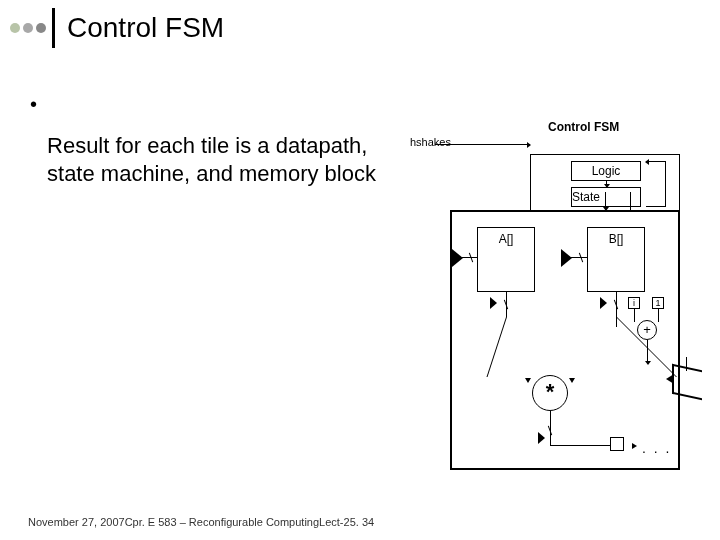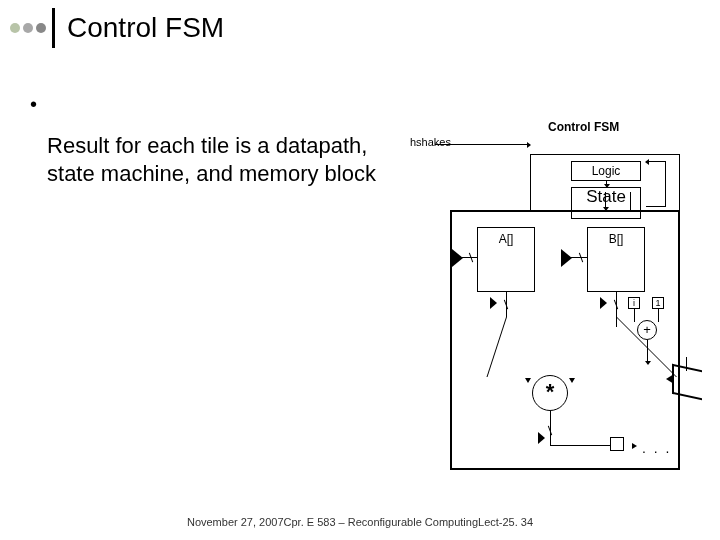--- a/index.html
+++ b/index.html
@@ -14,21 +14,21 @@
 .title { font-size:28px; }
 .bullet { position:absolute; top:90px; left:30px; width:360px; }
 .bullet-row { display:flex; align-items:flex-start; gap:10px; }
 .bdot { font-size:20px; line-height:1.2; margin-top:2px; }
 .btext { font-size:22px; line-height:1.28;margin-top:42px; }
 .diagram { position:absolute; top:120px; left:400px; width:300px; height:370px; }
 .diagram * { position:absolute; }
 .fsm-title { top:0; left:148px; font-weight:bold; font-size:12px; }
 .fsm-outer { top:14px; left:130px; width:150px; height:58px; border:1px solid #000;margin-top:20px; }
 .logic-box { top:6px; left:40px; width:70px; height:20px; border:1px solid #000; text-align:center; font-size:12px; line-height:18px; background:#fff; }
-.state-box { top:32px; left:40px; width:70px; height:32px; border:1px solid #000; text-align:center; font-size:17px; line-height:18px; background:#fff; }
+.state-box { top:32px; left:40px; width:70px; height:20px; border:1px solid #000; font-size:12px; line-height:18px; background:#fff; }
 .logic-to-state { top:26px; left:75px; width:0; height:6px; border-left:1px solid #000; }
 .logic-to-state::after{content:"";position:absolute;left:-3px;bottom:-1px;border-left:3px solid transparent;border-right:3px solid transparent;border-top:4px solid #000;}
 .state-to-logic { top:6px; left:115px; width:20px; height:46px; border-right:1px solid #000; border-top:1px solid #000; border-bottom:1px solid #000; }
 .state-to-logic::after{content:"";position:absolute;left:-1px;top:-3px;border-top:3px solid transparent;border-bottom:3px solid transparent;border-right:4px solid #000;}
 .hshake-line { top:24px; left:35px; width:95px; height:0; border-top:1px solid #000; }
 .hshake-line::after{content:"";position:absolute;right:-1px;top:-3px;border-top:3px solid transparent;border-bottom:3px solid transparent;border-left:4px solid #000;}
 .hshake { top:16px; left:-6px; font-size:11px;padding-left:16px; }
 .fsm-down { top:72px; left:205px; width:0; height:18px; border-left:1px solid #000; }
 .fsm-down::after{content:"";position:absolute;left:-3px;bottom:-1px;border-left:3px solid transparent;border-right:3px solid transparent;border-top:4px solid #000;}
 .fsm-down2 { top:72px; left:230px; width:0; height:18px; border-left:1px solid #000; }
@@ -66,21 +66,21 @@
 .mul-out { top:199px; left:98px; width:0; height:34px; border-left:1px solid #000; }
 .mul-out-h { top:233px; left:98px; width:60px; height:0; border-top:1px solid #000; }
 .mul-reg { top:225px; left:158px; width:14px; height:14px; border:1px solid #000; }
 .mul-reg::after{content:"";position:absolute;right:-14px;top:5px;border-top:3px solid transparent;border-bottom:3px solid transparent;border-left:5px solid #000;}
 .slashM { top:218px; left:93px; }
 .enM { top:220px; left:86px; width:0; height:0; border-top:6px solid transparent; border-bottom:6px solid transparent; border-left:7px solid #000; }
 .dots3 { top:228px; left:190px; font-size:14px; letter-spacing:2px; }
 .shape-right { top:155px; left:220px; width:30px; height:30px; border-left:2px solid #000; border-top:2px solid #000; border-bottom:2px solid #000; transform:skewY(12deg); }
 .shape-in { top:162px; left:214px; width:0; height:0; border-top:5px solid transparent; border-bottom:5px solid transparent; border-right:8px solid #000; }
 .shape-top { top:145px; left:234px; width:0; height:14px; border-left:1px solid #000; }
-.footer { position:absolute; bottom:12px; left:0; width:720px; display:flex; justify-content:center; padding:0 28px; font-size:11px; color:#333; }
+.footer { position:absolute; bottom:12px; left:0; width:720px; display:flex; justify-content:flex-start; padding:0 28px; font-size:11px; color:#333; }
 </style>
 </head>
 <body>
 
 <div class="header">
   <div class="dots">
     <div class="dot d1"></div>
     <div class="dot d2"></div>
     <div class="dot d3"></div>
   </div>

